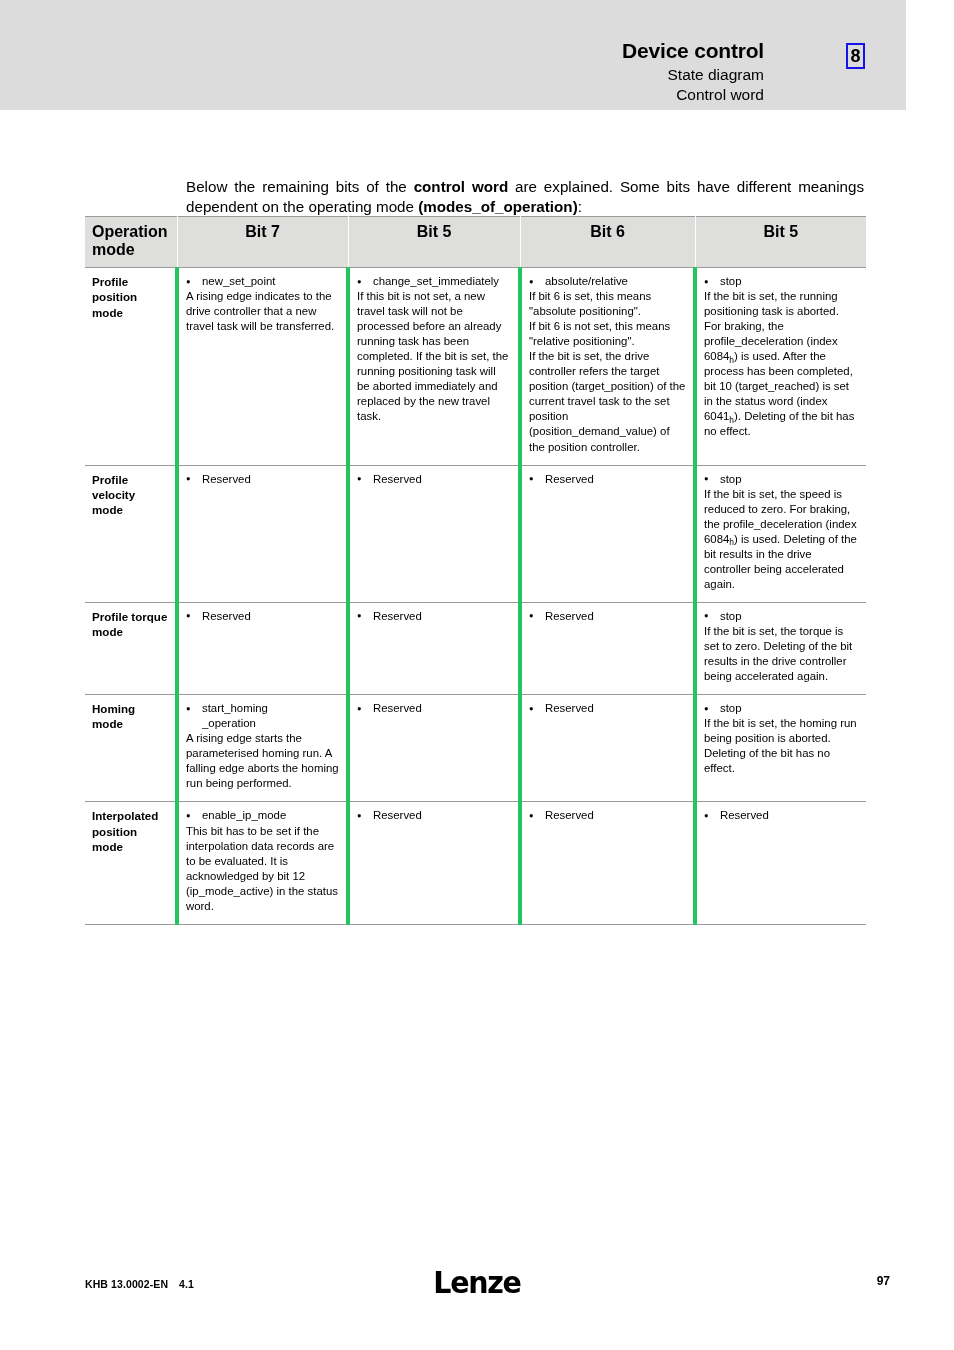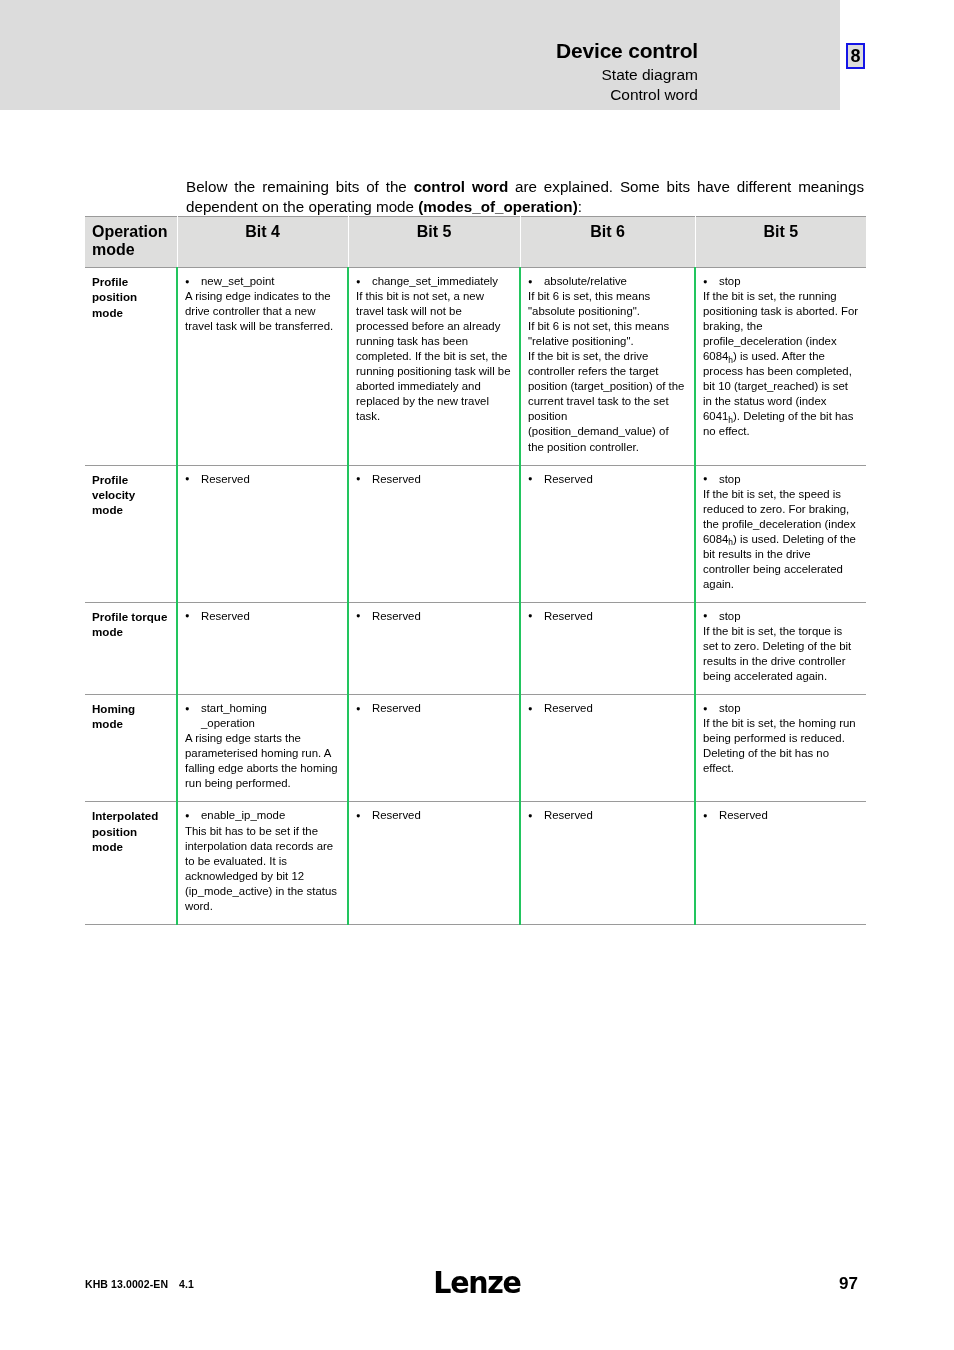--- a/index.html
+++ b/index.html
@@ -14,21 +14,21 @@
     color: #000000;
     position: relative;
     overflow: hidden;
   }
 
   
   .page-header {
     position: absolute;
     left: 0;
     top: 0;
-    width: 840px;
+    width: 906px;
     height: 110px;
     background: #dcdcdc;
   }
   .header-titles {
     position: absolute;
     right: 142px;
     top: 38px;
     text-align: right;
     line-height: 1.28;
   }
@@ -97,21 +97,21 @@
   }
   .bits-table th.mode-head {
     text-align: left;
     padding-left: 7px;
   }
   .bits-table th:last-child { border-right: none; }
 
   .bits-table td {
     vertical-align: top;
     padding: 6px 7px 10px 7px;
-    border-right: 2px solid #22c55e;
+    border-right: 4px solid #22c55e;
     border-bottom: 1px solid #9a9a9a;
     line-height: 1.32;
   }
   .bits-table td:last-child { border-right: none; }
   .bits-table tr:last-child td { border-bottom: 1px solid #9a9a9a; }
 
   td.mode-cell {
     font-weight: bold;
     font-size: 11.6px;
     line-height: 1.32;
@@ -159,23 +159,23 @@
     width: 954px;
     text-align: center;
     font-size: 31px;
     font-weight: bold;
     letter-spacing: -1.4px;
     font-family: "DejaVu Sans", sans-serif;
     transform: scaleX(0.92);
   }
   .page-number {
     position: absolute;
-    right: 96px;
+    right: 64px;
     top: 1274px;
-    font-size: 17px;
+    font-size: 12px;
     font-weight: bold;
   }
 </style>
 </head>
 <body>
 
 <div class="page-header">
   <div class="header-titles">
     <div class="header-title-main">Device control</div>
     <div class="header-sub">State diagram</div>
@@ -190,21 +190,21 @@
   <colgroup>
     <col class="c0">
       <col class="c1">
       <col class="c2">
       <col class="c3">
       <col class="c4">
   </colgroup>
   <thead>
     <tr>
       <th class="mode-head">Operation mode</th>
-      <th>Bit 4</th>
+      <th>Bit 7</th>
       <th>Bit 5</th>
       <th>Bit 6</th>
       <th>Bit 5</th>
     </tr>
   </thead>
   <tbody>
 
     <tr>
       <td class="mode-cell">Profile position mode</td>
       <td>
@@ -269,21 +269,21 @@
         <div class="cell-body">A rising edge starts the parameterised homing run. A falling edge aborts the homing run being performed.</div>
       </td>
       <td>
         <div class="bullet-line">Reserved</div>
       </td>
       <td>
         <div class="bullet-line">Reserved</div>
       </td>
       <td>
         <div class="bullet-line">stop</div>
-        <div class="cell-body">If the bit is set, the homing run being performed is reduced. Deleting of the bit has no effect.</div>
+        <div class="cell-body">If the bit is set, the homing run being position is aborted. Deleting of the bit has no effect.</div>
       </td>
     </tr>
 
     <tr>
       <td class="mode-cell">Interpolated position mode</td>
       <td>
         <div class="bullet-line">enable_ip_mode</div>
         <div class="cell-body">This bit has to be set if the interpolation data records are to be evaluated. It is acknowledged by bit 12 (ip_mode_active) in the status word.</div>
       </td>
       <td>

